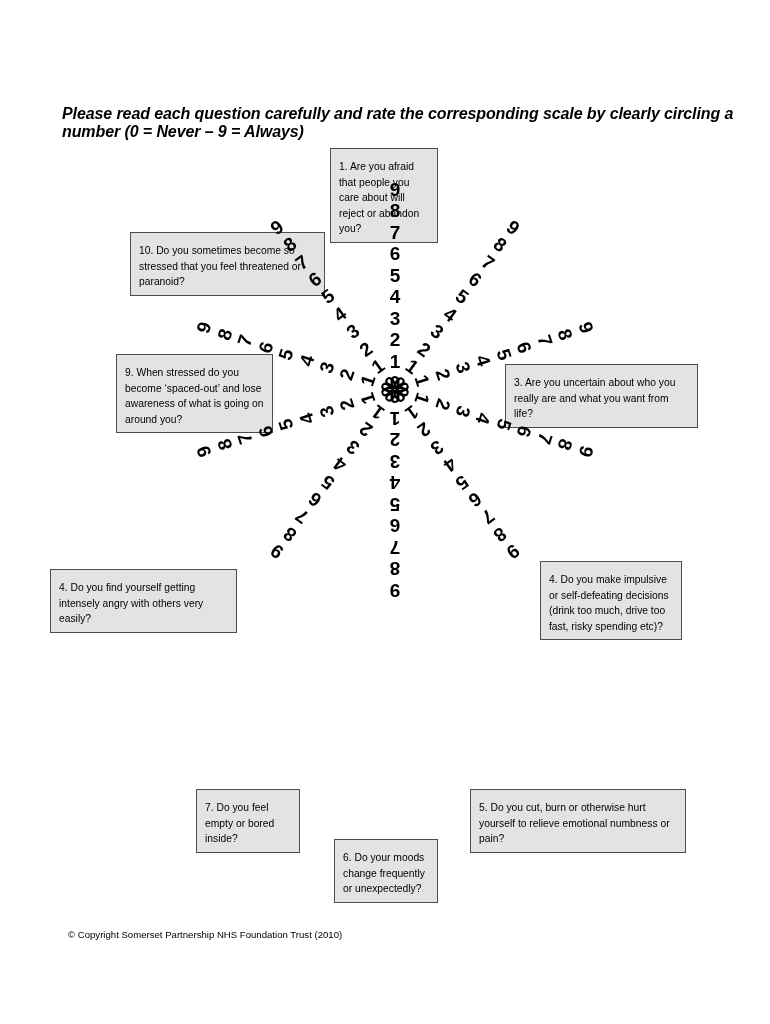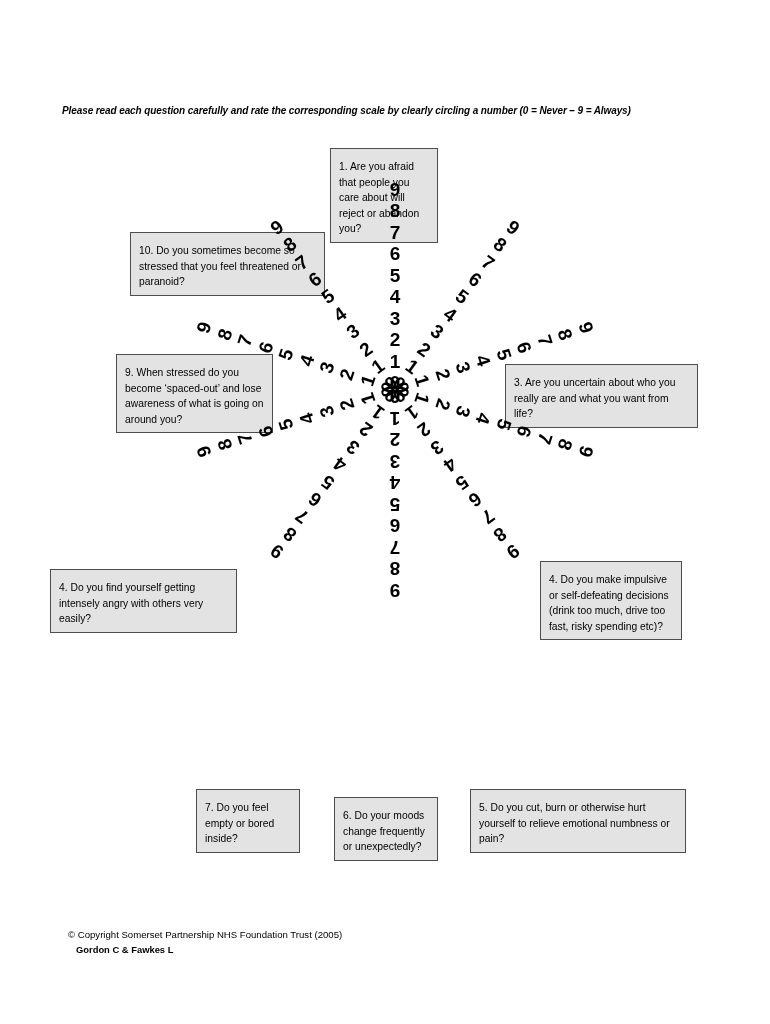--- a/index.html
+++ b/index.html
@@ -32,21 +32,21 @@
     letter-spacing: 0.1px;
   }
   #doc-title span.u {
     text-decoration: underline;
   }
   #doc-subtitle {
     position: absolute;
     left: 62px;
     top: 105px;
     width: 680px;
-    font-size: 10px;
+    font-size: 16px;
     font-weight: bold;
     font-style: italic;
     letter-spacing: -0.1px;
   }
 
   
   .qbox {
     position: absolute;
     box-sizing: border-box;
     background: #e3e3e3;
@@ -114,21 +114,21 @@
 
 <div id="page">
 
 
   <div id="doc-subtitle">Please read each question carefully and rate the corresponding scale by clearly circling a number (0 = Never – 9 = Always)</div>
 
   <div class="qbox" style="left:330px; top:148px;  width:108px;">1. Are you afraid that people you care about will reject or abandon you?</div>
   <div class="qbox" style="left:505px; top:364px;  width:193px;">3. Are you uncertain about who you really are and what you want from life?</div>
   <div class="qbox" style="left:540px; top:561px;  width:142px;">4. Do you make impulsive or self-defeating decisions (drink too much, drive too fast, risky spending etc)?</div>
   <div class="qbox" style="left:470px; top:789px;  width:216px;">5. Do you cut, burn or otherwise hurt yourself to relieve emotional numbness or pain?</div>
-  <div class="qbox" style="left:334px; top:797px;  width:104px;">6. Do your moods change frequently or unexpectedly?</div>
+  <div class="qbox" style="left:334px; top:839px;  width:104px;">6. Do your moods change frequently or unexpectedly?</div>
   <div class="qbox" style="left:196px; top:789px;  width:104px;">7. Do you feel empty or bored inside?</div>
   <div class="qbox" style="left:50px;  top:569px;  width:187px;">4. Do you find yourself getting intensely angry with others very easily?</div>
   <div class="qbox" style="left:100px; top:354px;  width:157px;margin-left:16px;">9. When stressed do you become ‘spaced-out’ and lose awareness of what is going on around you?</div>
   <div class="qbox" style="left:130px; top:232px;  width:195px;">10. Do you sometimes become so stressed that you feel threatened or paranoid?</div>
 
   <div id="wheel">
       <div class="spoke">
         <div class="digit" style="left: 0px; top: -7px; transform: rotate(0deg);">0</div>
         <div class="digit" style="left: 0px; top: -28.5px; transform: rotate(0deg);">1</div>
         <div class="digit" style="left: 0px; top: -50px; transform: rotate(0deg);">2</div>
@@ -244,18 +244,17 @@
         <div class="digit" style="left: -54.66px; top: -75.24px; transform: rotate(324deg);">4</div>
         <div class="digit" style="left: -67.3px; top: -92.63px; transform: rotate(324deg);">5</div>
         <div class="digit" style="left: -79.94px; top: -110.03px; transform: rotate(324deg);">6</div>
         <div class="digit" style="left: -92.58px; top: -127.42px; transform: rotate(324deg);">7</div>
         <div class="digit" style="left: -105.21px; top: -144.81px; transform: rotate(324deg);">8</div>
         <div class="digit" style="left: -117.85px; top: -162.21px; transform: rotate(324deg);">9</div>
       </div>
     </div>
 
   <div id="copyright">
-    <span>© Copyright Somerset Partnership NHS Foundation Trust (2005)</span>
-    <span class="authors">Gordon C &amp; Fawkes L</span>
+    <span>© Copyright Somerset Partnership NHS Foundation Trust (2010)</span>
   </div>
 
 
 </div>
 
 </body></html>

